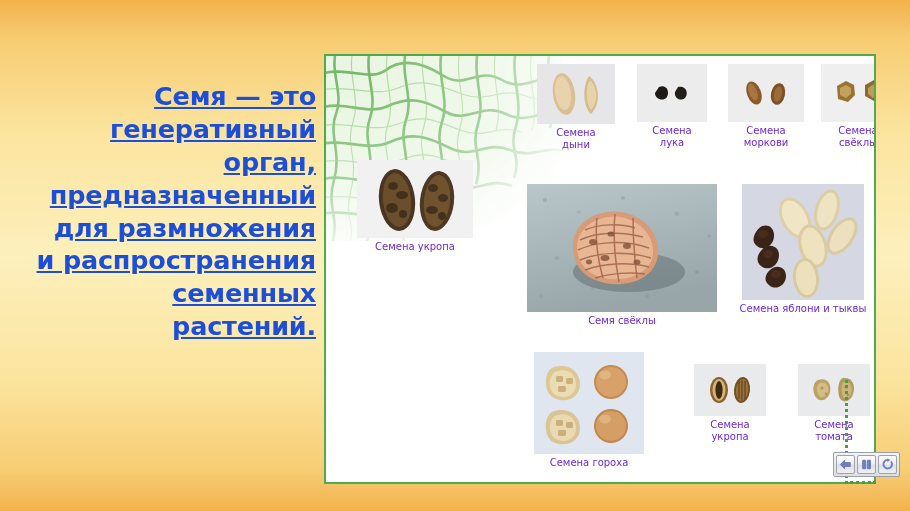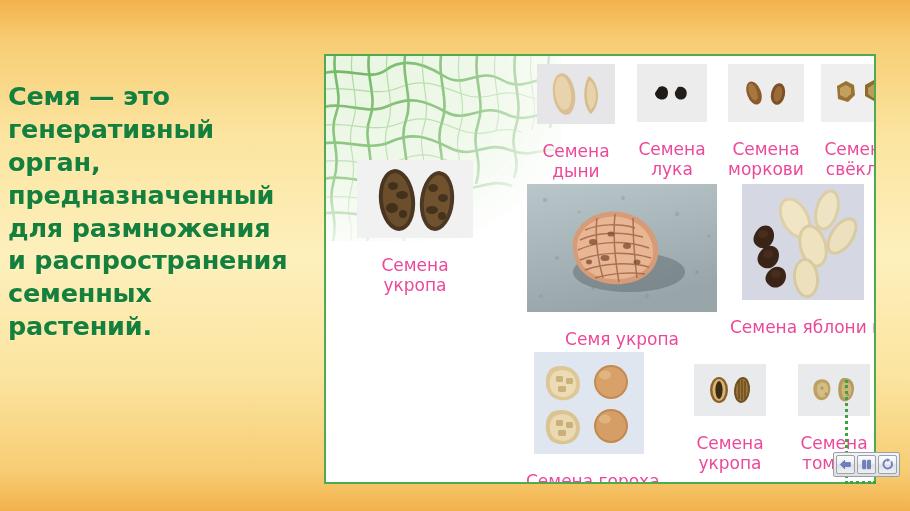--- a/index.html
+++ b/index.html
@@ -31,29 +31,30 @@
     width: 910px;
     height: 511px;
   }
 
   
   .left-text {
     position: absolute;
     left: 8px;
     top: 80px;
     width: 308px;
-    text-align: left;
-    color: #15803d;
+    text-align: right;
+    color: #1d4ed8;
     font-weight: bold;
     font-size: 25.5px;
     line-height: 1.29;
     letter-spacing: -0.2px;
     font-family: "DejaVu Sans", "Liberation Sans", sans-serif;
     white-space: pre-line;
     text-shadow: 0 1px 0 rgba(255,255,255,0.22);
+    text-decoration: underline;
   }
 
   
   .panel {
     position: absolute;
     left: 324px;
     top: 54px;
     width: 552px;
     height: 430px;
     background: #ffffff;
@@ -78,24 +79,24 @@
     text-align: center;
   }
   .fig .photo {
     margin: 0 auto;
     position: relative;
     overflow: hidden;
     background: #e9e9ea;
     display: block;
   }
   .fig .cap {
-    margin-top: 17px;
-    font-size: 17px;
+    margin-top: 3px;
+    font-size: 10px;
     line-height: 1.18;
-    color: #ec4899;
+    color: #6d28d9;
     font-family: "DejaVu Sans", "Liberation Sans", sans-serif;
     white-space: pre-line;
   }
   .fig.wide .cap { white-space: nowrap; }
 
   
   .media-bar {
     position: absolute;
     left: 833px;
     top: 452px;
@@ -308,21 +309,21 @@
         </g>
         <g fill="#7d4a31" opacity="0.75">
           <ellipse cx="66" cy="58" rx="4" ry="3"></ellipse>
             <ellipse cx="84" cy="50" rx="3.5" ry="2.6"></ellipse>
           <ellipse cx="100" cy="62" rx="4" ry="3"></ellipse>
             <ellipse cx="78" cy="74" rx="4.5" ry="3"></ellipse>
           <ellipse cx="110" cy="78" rx="3.5" ry="2.6"></ellipse>
             <ellipse cx="62" cy="78" rx="3" ry="2.4"></ellipse>
         </g>
       </svg>
-      <div class="cap">Семя укропа</div>
+      <div class="cap">Семя свёклы</div>
     </div>
 
     <div class="fig wide" style="left:404px; top:128px; width:146px;">
       <svg class="photo" width="122" height="116" viewBox="0 0 122 116">
         <rect width="122" height="116" fill="#d5d8e2"></rect>
         <g fill="#3a2317">
           <path d="M14 48 C 20 38, 31 40, 32 50 C 33 61, 22 68, 15 62 C 10 58, 11 53, 14 48 Z"></path>
           <path d="M18 68 C 25 58, 37 61, 37 71 C 37 82, 26 88, 19 82 C 14 78, 15 72, 18 68 Z"></path>
           <path d="M26 88 C 33 79, 44 82, 44 92 C 44 102, 33 107, 27 101 C 22 97, 23 92, 26 88 Z"></path>
         </g>

